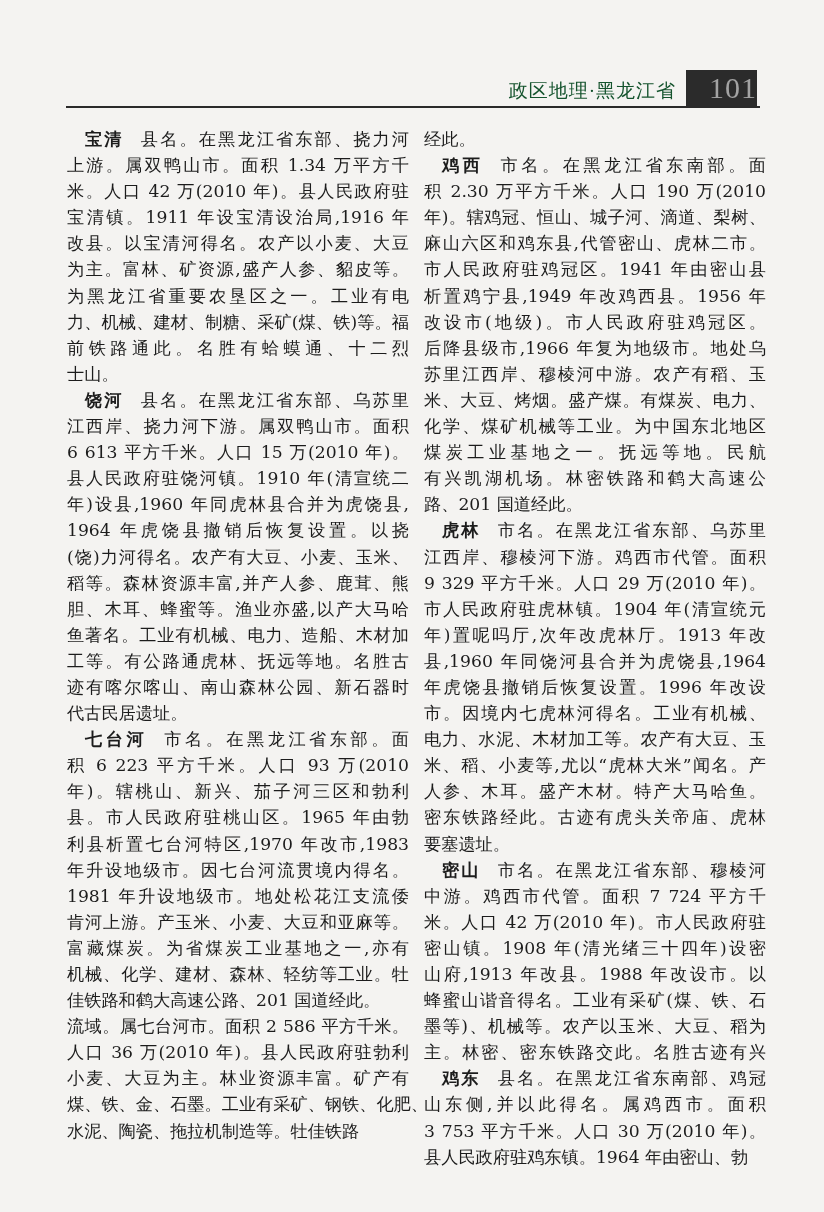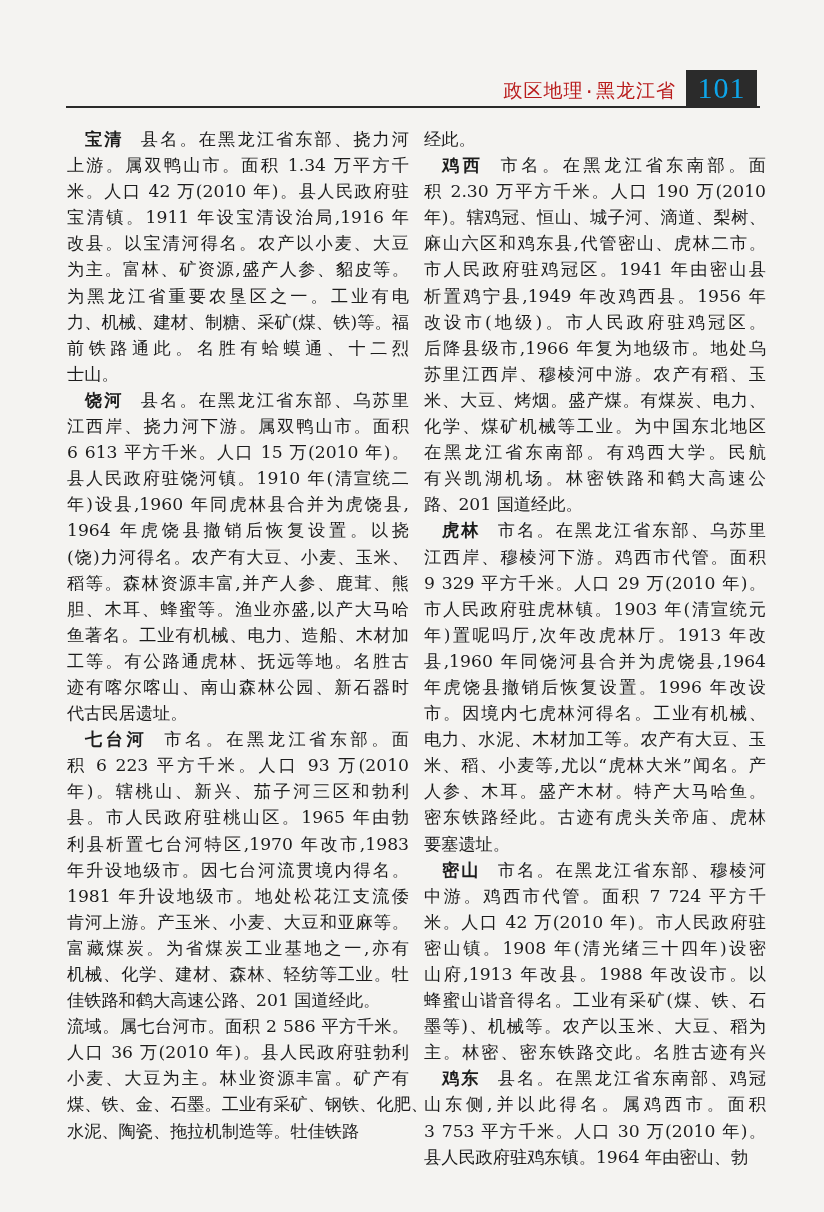--- a/index.html
+++ b/index.html
@@ -29,35 +29,35 @@
       width: 694px;
       height: 2px;
       background: #2a2a2a;
     }
     .running-title {
       position: absolute;
       right: 84px;
       top: 14px;
       font-size: 19px;
       letter-spacing: 1px;
-      color: #b91c1c;
-      font-family: Liberation Mono, monospace;
+      color: #14532d;
+      font-family: Liberation Serif, serif;
     }
     .page-number {
       position: absolute;
       right: 3px;
       top: 6px;
       width: 71px;
       height: 36px;
       background: #2b2b2b;
-      color: #0ea5e9;
+      color: #a3a3a3;
       font-family: "Liberation Serif", "DejaVu Serif", serif;
       font-size: 30px;
       line-height: 36px;
-      text-align: center;
+      text-align: right;
       letter-spacing: 1px;
     }
     .column {
       position: absolute;
       top: 126px;
       width: 342px;
       font-size: 17.2px;
       line-height: 26.1px;
       text-align: justify;
       font-family: "DejaVu Serif", "Liberation Serif", serif;
@@ -149,29 +149,29 @@
       <span class="line">积 2.30 万平方千米。人口 190 万(2010</span>
       <span class="line">年)。辖鸡冠、恒山、城子河、滴道、梨树、</span>
       <span class="line">麻山六区和鸡东县,代管密山、虎林二市。</span>
       <span class="line">市人民政府驻鸡冠区。1941 年由密山县</span>
       <span class="line">析置鸡宁县,1949 年改鸡西县。1956 年</span>
       <span class="line">改设市(地级)。市人民政府驻鸡冠区。</span>
       <span class="line">后降县级市,1966 年复为地级市。地处乌</span>
       <span class="line">苏里江西岸、穆棱河中游。农产有稻、玉</span>
       <span class="line">米、大豆、烤烟。盛产煤。有煤炭、电力、</span>
       <span class="line">化学、煤矿机械等工业。为中国东北地区</span>
-      <span class="line">在黑龙江省东南部。有鸡西大学。民航</span>
+      <span class="line">煤炭工业基地之一。抚远等地。民航</span>
       <span class="line">有兴凯湖机场。林密铁路和鹤大高速公</span>
       <span class="line last">路、201 国道经此。</span>
     </div>
     <div class="entry-block">
       <span class="line indent"><span class="headword">虎林</span><span>市名。在黑龙江省东部、乌苏里</span></span>
       <span class="line">江西岸、穆棱河下游。鸡西市代管。面积</span>
       <span class="line">9 329 平方千米。人口 29 万(2010 年)。</span>
-      <span class="line">市人民政府驻虎林镇。1903 年(清宣统元</span>
+      <span class="line">市人民政府驻虎林镇。1904 年(清宣统元</span>
       <span class="line">年)置呢吗厅,次年改虎林厅。1913 年改</span>
       <span class="line">县,1960 年同饶河县合并为虎饶县,1964</span>
       <span class="line">年虎饶县撤销后恢复设置。1996 年改设</span>
       <span class="line">市。因境内七虎林河得名。工业有机械、</span>
       <span class="line">电力、水泥、木材加工等。农产有大豆、玉</span>
       <span class="line">米、稻、小麦等,尤以“虎林大米”闻名。产</span>
       <span class="line">人参、木耳。盛产木材。特产大马哈鱼。</span>
       <span class="line">密东铁路经此。古迹有虎头关帝庙、虎林</span>
       <span class="line last">要塞遗址。</span>
     </div>

